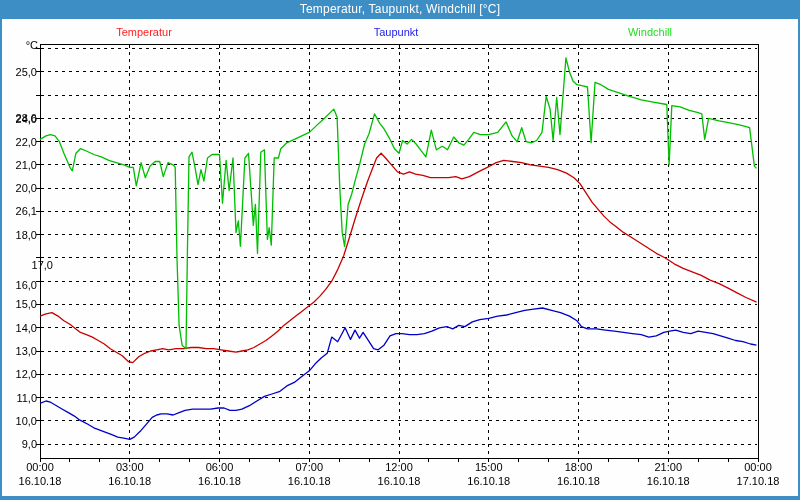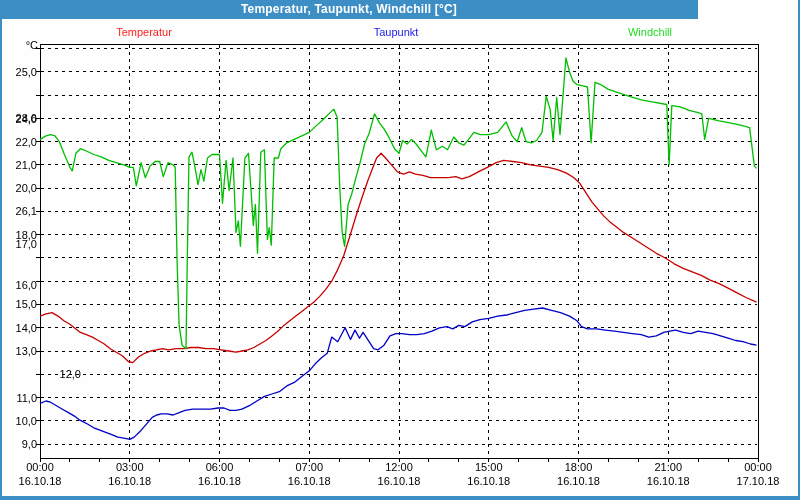--- a/index.html
+++ b/index.html
@@ -3,22 +3,22 @@
 <meta charset="utf-8">
 <style>
   html,body{margin:0;padding:0;background:#ffffff;}
   .window{
     position:relative;width:800px;height:500px;box-sizing:border-box;
     font-family:"Liberation Sans", sans-serif;
     background:#fdfefd;overflow:hidden;
     border-left:2px solid #3e8ec6;border-right:2px solid #3e8ec6;border-bottom:4px solid #3e8ec6;
   }
   .titlebar{
-    position:absolute;left:-2px;top:0;width:698px;height:19px;
-    background:#3e8ec6;color:#ffffff;font-size:12px;font-weight:bold;
+    position:absolute;left:-2px;top:0;width:800px;height:19px;
+    background:#3e8ec6;color:#ffffff;font-size:12px;font-weight:normal;
     text-align:center;line-height:19px;letter-spacing:0.2px;
   }
   .legend-item{
     position:absolute;top:26px;font-size:11px;white-space:nowrap;
     transform:translateX(-50%);
   }
   .unit-label{
     position:absolute;left:12px;top:39px;width:24px;text-align:right;
     font-size:11px;color:#000000;
   }
@@ -123,26 +123,26 @@
 
   <div id="ylabels">
       <div class="ylab" style="top: 65.9101px; left: -2px;">25,0</div>
       <div class="ylab" style="top: 89.1685px; left: -2px; margin-top: 24px;">24,0</div>
       <div class="ylab" style="top: 112.427px; left: -2px;">28,6</div>
       <div class="ylab" style="top: 135.685px; left: -2px;">22,0</div>
       <div class="ylab" style="top: 158.944px; left: -2px;">21,0</div>
       <div class="ylab" style="top: 182.202px; left: -2px;">20,0</div>
       <div class="ylab" style="top: 205.461px; left: -2px;">26,1</div>
       <div class="ylab" style="top: 228.719px; left: -2px;">18,0</div>
-      <div class="ylab" style="top: 238px; left: -2px;">17,0</div>
+      <div class="ylab" style="top: 259px; left: -2px; padding-left: 16px;">17,0</div>
       <div class="ylab" style="top: 270px; left: -2px; margin-top: 9px;">16,0</div>
       <div class="ylab" style="top: 298.494px; left: -2px;">15,0</div>
       <div class="ylab" style="top: 321.753px; left: -2px;">14,0</div>
       <div class="ylab" style="top: 345.011px; left: -2px;">13,0</div>
-      <div class="ylab" style="top: 368.27px; left: -2px; padding-left: 44px;">12,0</div>
+      <div class="ylab" style="top: 368.27px; left: -2px;">12,0</div>
       <div class="ylab" style="top: 391.528px; left: -2px;">11,0</div>
       <div class="ylab" style="top: 414.787px; left: -2px;">10,0</div>
       <div class="ylab" style="top: 438.045px; left: -2px;">9,0</div>
     </div>
   <div id="xlabels">
       <div class="xlab" style="left: -4px; top: 461px;">
         <div>00:00</div>
         <div>16.10.18</div>
       </div>
       <div class="xlab" style="left: 85.75px; top: 461px;">

